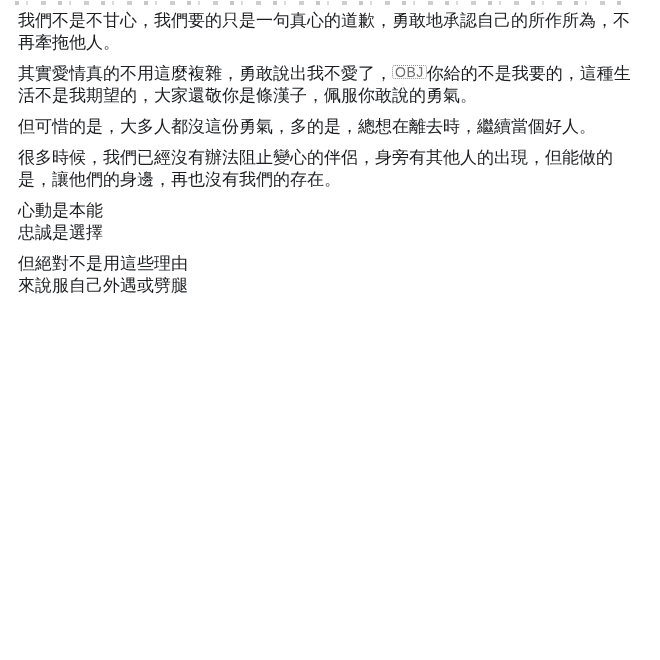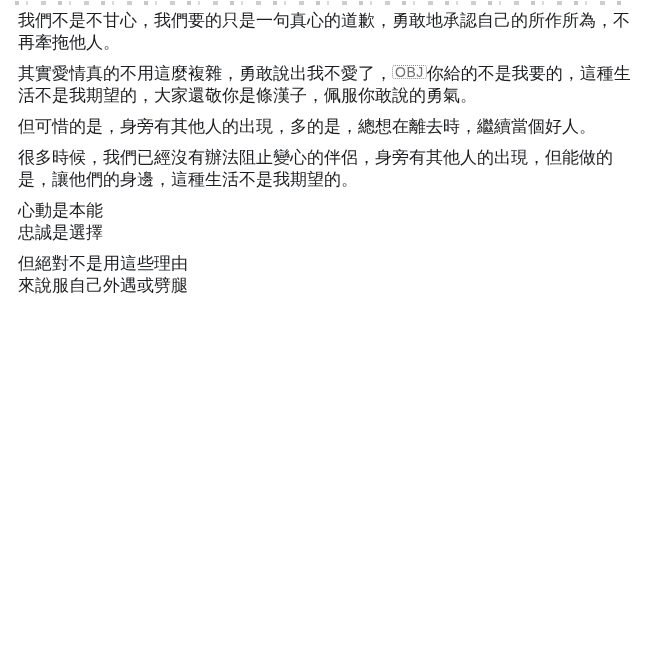--- a/index.html
+++ b/index.html
@@ -67,18 +67,18 @@
   }
 </style>
 </head>
 <body>
 
 <div class="page">
   <div class="top-remnant"></div>
   <div class="post-body">
       <p class="para">我們不是不甘心，我們要的只是一句真心的道歉，勇敢地承認自己的所作所為，不再牽拖他人。</p>
       <p class="para">其實愛情真的不用這麼複雜，勇敢說出我不愛了，<span class="obj-char">OBJ</span>你給的不是我要的，這種生活不是我期望的，大家還敬你是條漢子，佩服你敢說的勇氣。</p>
-      <p class="para">但可惜的是，身旁有其他人的出現，多的是，總想在離去時，繼續當個好人。</p>
-      <p class="para">很多時候，我們已經沒有辦法阻止變心的伴侶，身旁有其他人的出現，但能做的是，讓他們的身邊，這種生活不是我期望的。</p>
+      <p class="para">但可惜的是，大多人都沒這份勇氣，多的是，總想在離去時，繼續當個好人。</p>
+      <p class="para">很多時候，我們已經沒有辦法阻止變心的伴侶，身旁有其他人的出現，但能做的是，讓他們的身邊，再也沒有我們的存在。</p>
       <p class="para">心動是本能<br>忠誠是選擇</p>
       <p class="para">但絕對不是用這些理由<br>來說服自己外遇或劈腿</p>
     </div>
 </div>
 
 </body></html>

